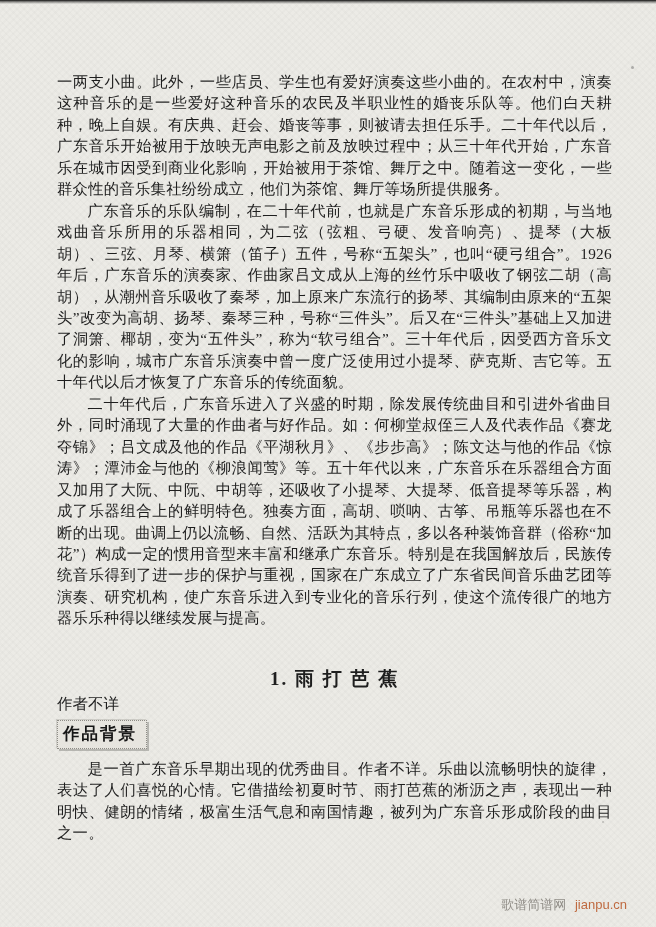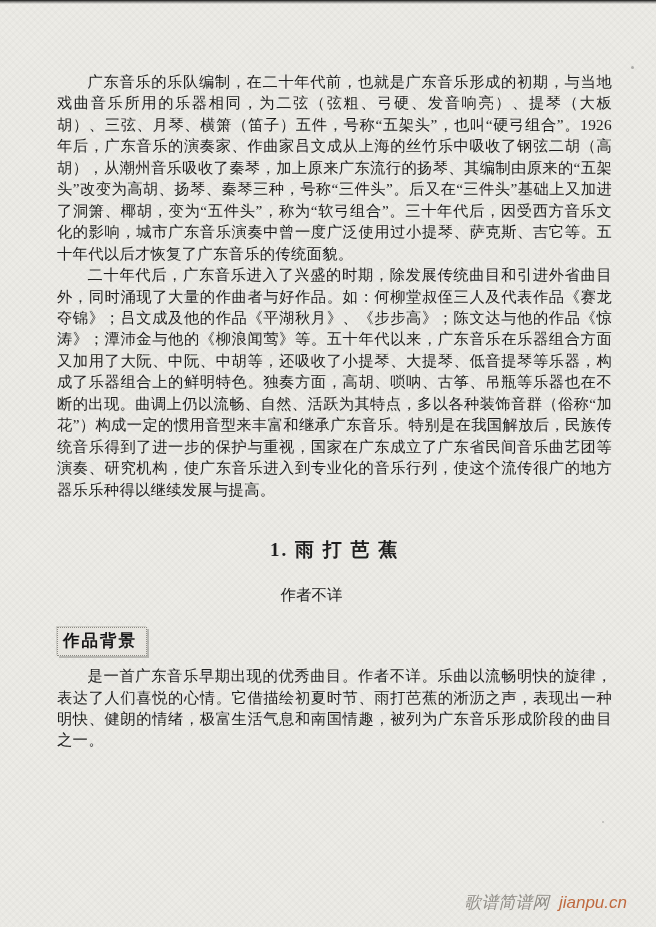--- a/index.html
+++ b/index.html
@@ -35,46 +35,45 @@
   }
   p.indent { text-indent: 2em; }
   .section-title {
     margin: 37px 0 0 0;
     text-align: center;
     font-size: 19px;
     font-weight: 700;
     letter-spacing: 2px;
   }
   .author-line {
-    margin-top: 22px;
-    text-align: center;
+    margin-top: 2px;
+    text-align: left;
     padding-right: 46px;
     font-size: 15.5px;
   }
   .heading-box {
     display: inline-block;
-    margin-top: 21px;
+    margin-top: 5px;
     font-size: 16.5px;
     font-weight: bold;
     letter-spacing: 2px;
     padding: 2px 9px 3px 5px;
     border: 1px dotted #8e8c86;
     background: #e7e5df;
     box-shadow: 2px 2px 0 rgba(90,88,82,0.35), -1px -1px 0 rgba(120,118,112,0.25);
     color: #161616;
   }
   .intro-wrap { margin-top: 9px; }
   .watermark {
     position: absolute;
     right: 29px;
     bottom: 13px;
-    font-size: 17px;
+    font-size: 13px;
     color: #908d87;
     font-family: "Liberation Sans", "DejaVu Sans", sans-serif;
-    font-style: italic;
   }
   .watermark .site-url {
     color: #bf6a40;
     margin-left: 5px;
     cursor: pointer;
   }
   .speck {
     position: absolute; border-radius: 50%;
     background: rgba(60,60,60,0.35);
   }
@@ -85,20 +84,21 @@
 <body>
 
 <div class="page">
   <div class="scan-edge"></div>
   <div class="speck speck-1"></div>
   <div class="speck speck-2"></div>
 
   <div class="content">
 
     <section>
+      <p class="body-par">一两支小曲。此外，一些店员、学生也有爱好演奏这些小曲的。在农村中，演奏这种音乐的是一些爱好这种音乐的农民及半职业性的婚丧乐队等。他们白天耕种，晚上自娱。有庆典、赶会、婚丧等事，则被请去担任乐手。二十年代以后，广东音乐开始被用于放映无声电影之前及放映过程中；从三十年代开始，广东音乐在城市因受到商业化影响，开始被用于茶馆、舞厅之中。随着这一变化，一些群众性的音乐集社纷纷成立，他们为茶馆、舞厅等场所提供服务。</p>
       <p class="body-par indent">广东音乐的乐队编制，在二十年代前，也就是广东音乐形成的初期，与当地戏曲音乐所用的乐器相同，为二弦（弦粗、弓硬、发音响亮）、提琴（大板胡）、三弦、月琴、横箫（笛子）五件，号称“五架头”，也叫“硬弓组合”。1926 年后，广东音乐的演奏家、作曲家吕文成从上海的丝竹乐中吸收了钢弦二胡（高胡），从潮州音乐吸收了秦琴，加上原来广东流行的扬琴、其编制由原来的“五架头”改变为高胡、扬琴、秦琴三种，号称“三件头”。后又在“三件头”基础上又加进了洞箫、椰胡，变为“五件头”，称为“软弓组合”。三十年代后，因受西方音乐文化的影响，城市广东音乐演奏中曾一度广泛使用过小提琴、萨克斯、吉它等。五十年代以后才恢复了广东音乐的传统面貌。</p>
       <p class="body-par indent">二十年代后，广东音乐进入了兴盛的时期，除发展传统曲目和引进外省曲目外，同时涌现了大量的作曲者与好作品。如：何柳堂叔侄三人及代表作品《赛龙夺锦》；吕文成及他的作品《平湖秋月》、《步步高》；陈文达与他的作品《惊涛》；潭沛金与他的《柳浪闻莺》等。五十年代以来，广东音乐在乐器组合方面又加用了大阮、中阮、中胡等，还吸收了小提琴、大提琴、低音提琴等乐器，构成了乐器组合上的鲜明特色。独奏方面，高胡、唢呐、古筝、吊瓶等乐器也在不断的出现。曲调上仍以流畅、自然、活跃为其特点，多以各种装饰音群（俗称“加花”）构成一定的惯用音型来丰富和继承广东音乐。特别是在我国解放后，民族传统音乐得到了进一步的保护与重视，国家在广东成立了广东省民间音乐曲艺团等演奏、研究机构，使广东音乐进入到专业化的音乐行列，使这个流传很广的地方器乐乐种得以继续发展与提高。</p>
     </section>
 
     <h2 class="section-title">1. 雨 打 芭 蕉</h2>
 
     <div class="author-line">作者不详</div>
 
     <div>
       <span class="heading-box">作品背景</span>

